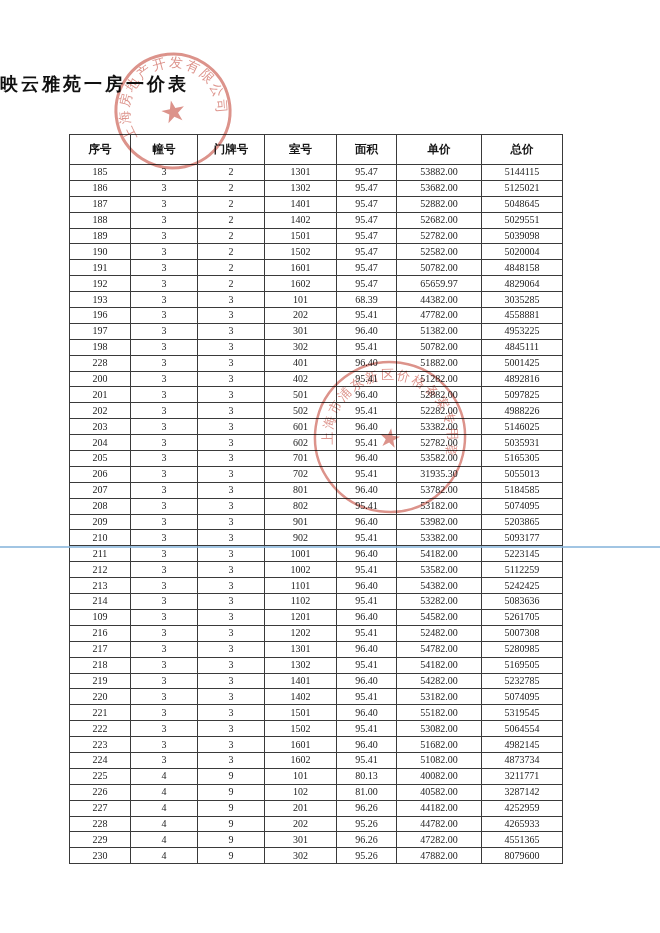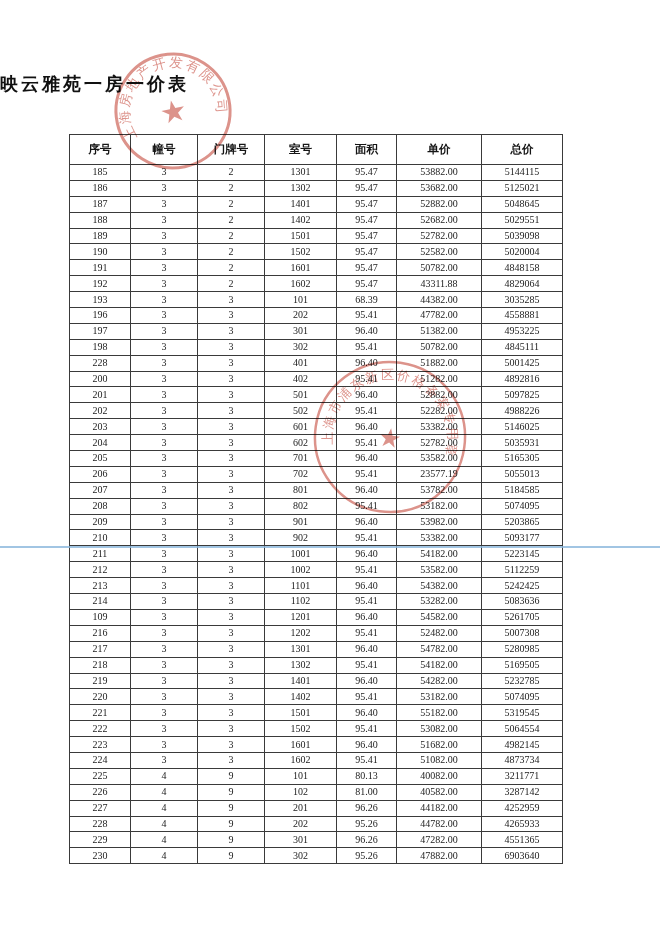--- a/index.html
+++ b/index.html
@@ -136,21 +136,21 @@
           <td>95.47</td>
           <td>50782.00</td>
           <td>4848158</td>
         </tr>
         <tr>
           <td>192</td>
           <td>3</td>
           <td>2</td>
           <td>1602</td>
           <td>95.47</td>
-          <td>43311.88</td>
+          <td>65659.97</td>
           <td>4829064</td>
         </tr>
         <tr>
           <td>193</td>
           <td>3</td>
           <td>3</td>
           <td>101</td>
           <td>68.39</td>
           <td>44382.00</td>
           <td>3035285</td>
@@ -244,21 +244,21 @@
           <td>96.40</td>
           <td>53582.00</td>
           <td>5165305</td>
         </tr>
         <tr>
           <td>206</td>
           <td>3</td>
           <td>3</td>
           <td>702</td>
           <td>95.41</td>
-          <td>23577.19</td>
+          <td>31935.30</td>
           <td>5055013</td>
         </tr>
         <tr>
           <td>207</td>
           <td>3</td>
           <td>3</td>
           <td>801</td>
           <td>96.40</td>
           <td>53782.00</td>
           <td>5184585</td>
@@ -461,21 +461,21 @@
           <td>47282.00</td>
           <td>4551365</td>
         </tr>
         <tr>
           <td>230</td>
           <td>4</td>
           <td>9</td>
           <td>302</td>
           <td>95.26</td>
           <td>47882.00</td>
-          <td>6903640</td>
+          <td>8079600</td>
         </tr>
       </tbody>
   </table>
 
   <svg class="stamp stamp-1" width="150" height="150" viewBox="0 0 150 150">
     <defs>
       <path id="seal1-arc" d="M 75 119 A 44 44 0 1 1 75.02 119" fill="none"></path>
     </defs>
     <circle cx="75" cy="75" r="57" fill="none" stroke="#c0392b" stroke-width="3"></circle>
     <text font-size="13.5" fill="#c0392b" letter-spacing="2" font-family="'Liberation Serif',serif">

